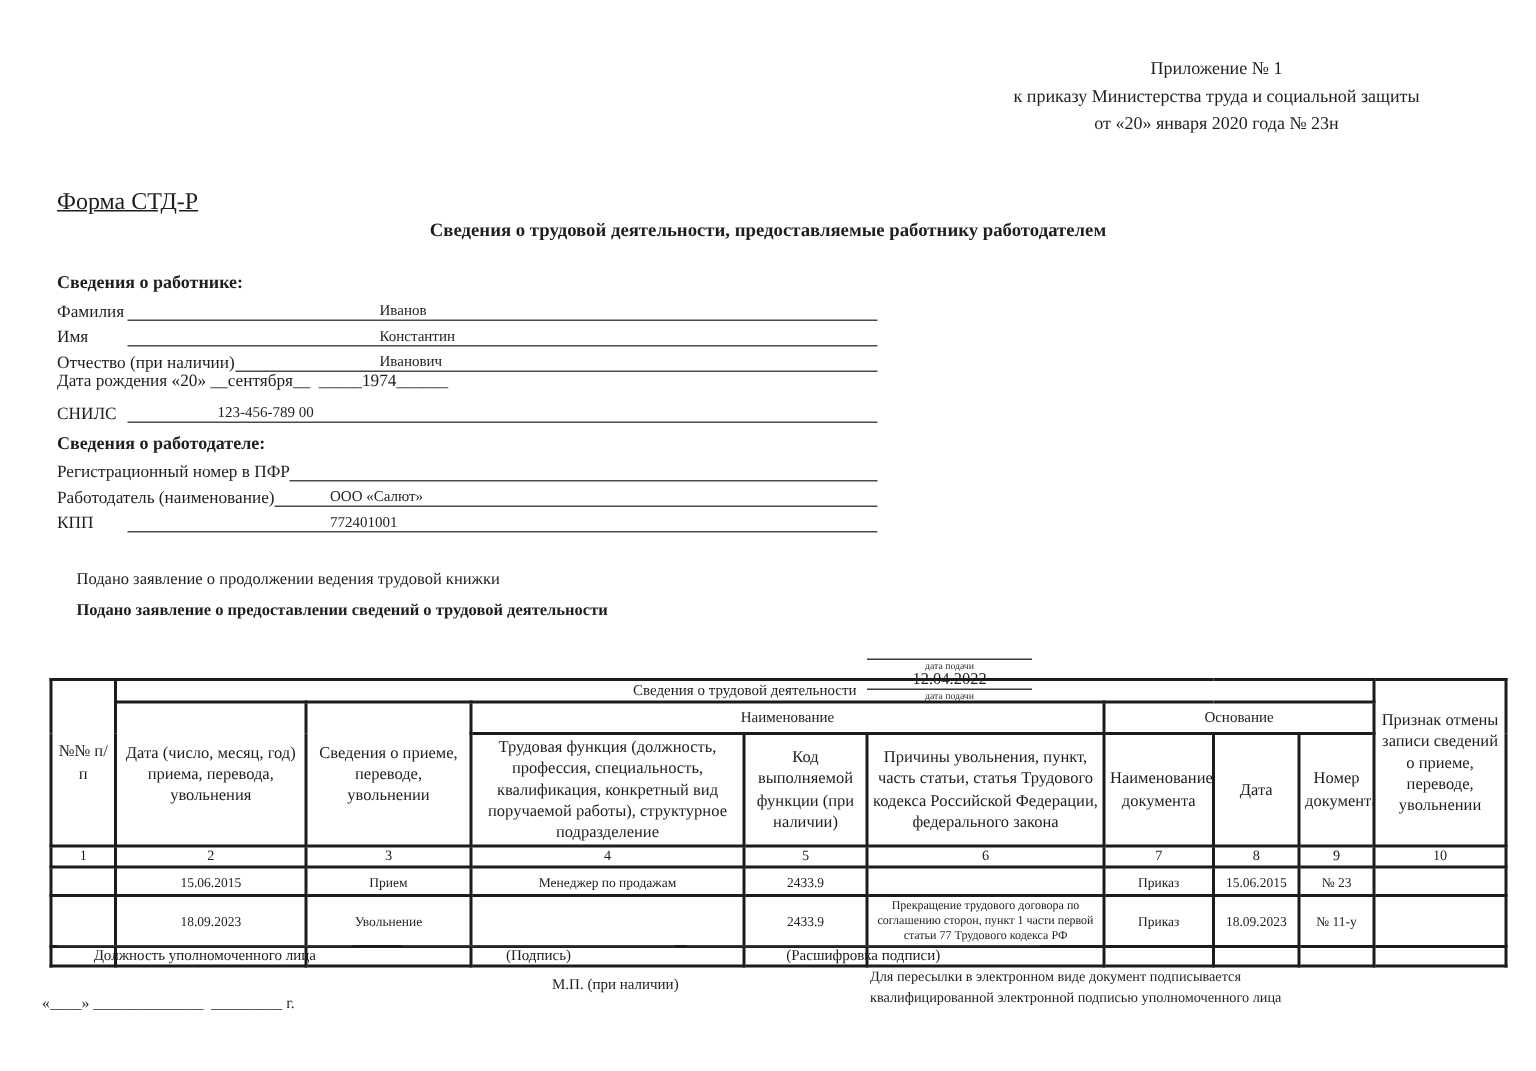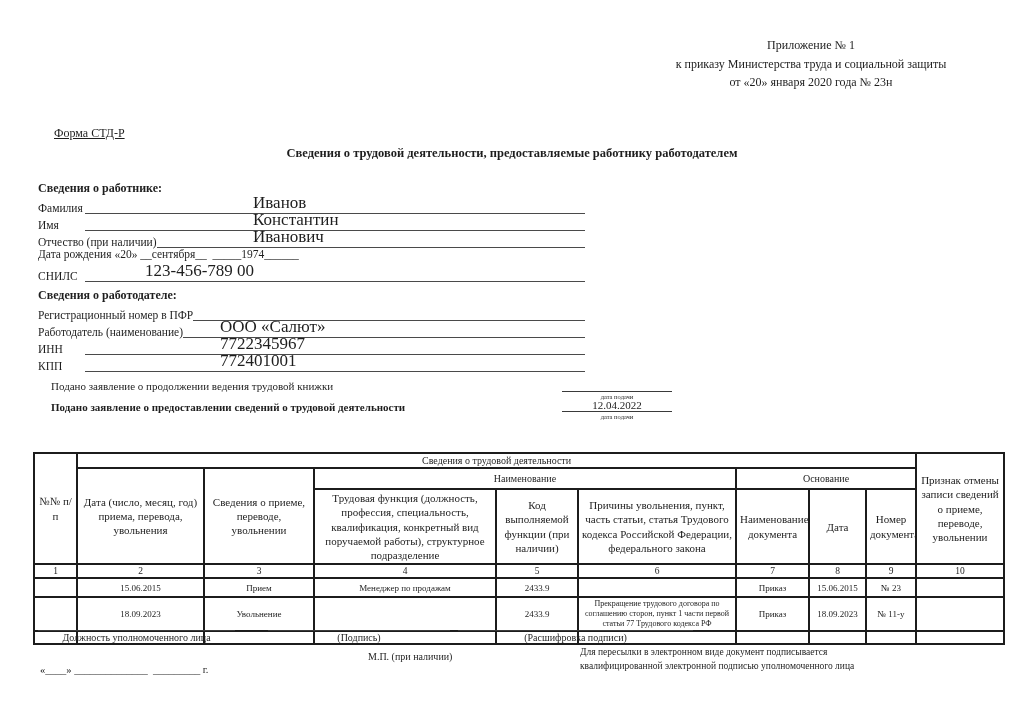--- a/index.html
+++ b/index.html
@@ -5,38 +5,38 @@
   html,body{margin:0;padding:0;background:#e8e8e8;}
   .page{
     position:relative;width:1024px;height:714px;background:#ffffff;
     font-family:"Liberation Serif","DejaVu Serif",serif;color:#1e1e1e;
     margin:0 auto;overflow:hidden;
   }
   
   .order-ref{position:absolute;left:600px;top:36px;width:422px;text-align:center;
     font-size:12px;line-height:18.5px;}
   
-  .form-code{position:absolute;left:38px;top:126px;font-size:12px;text-decoration:underline;margin-left:16px;}
+  .form-code{position:absolute;left:38px;top:126px;font-size:16px;text-decoration:underline;}
   .doc-title{position:absolute;left:0;top:146px;width:100%;text-align:center;
     font-weight:bold;font-size:12.5px;}
   .sec-heading{position:absolute;left:38px;font-size:12px;font-weight:bold;}
   
   .fields{position:absolute;left:38px;width:547px;}
   .field-row{position:relative;display:flex;align-items:flex-end;height:17px;font-size:11.5px;}
   .field-row .flabel{white-space:pre;min-width:47px;}
   .field-row .fline{flex:1;border-bottom:1px solid #4a4a4a;height:100%;}
-  .field-row .fval{position:absolute;bottom:1px;font-size:17px;white-space:pre;}
+  .field-row .fval{position:absolute;bottom:1px;font-size:10px;white-space:pre;}
   .worker .fval{left:215px;}
   .worker .fval.val-snils{left:107px;}
   .employer .fval{left:182px;}
   .field-row.noline{display:block;}
   
   .statement{position:absolute;left:51px;font-size:11px;white-space:pre;}
   .statement.bold{font-weight:bold;}
-  .date-block{position:absolute;left:562px;width:110px;text-align:center;}
+  .date-block{position:absolute;left:578px;width:110px;text-align:center;margin-top:48px;}
   .date-block .dval{border-bottom:1px solid #3a3a3a;min-height:12px;font-size:11px;line-height:12px;}
   .date-block .dlabel{font-size:6.5px;color:#2a2a2a;padding-top:1px;}
   
   table.main{position:absolute;left:33px;top:452px;width:970px;border-collapse:collapse;
     table-layout:fixed;}
   table.main td{border:2px solid #1c1c1c;text-align:center;vertical-align:middle;
     padding:1px 3px;overflow:hidden;}
   tr.r-a{height:15px;} tr.r-b{height:21px;} tr.r-c{height:55px;}
   tr.r-num{height:11px;} tr.r-d1{height:19px;} tr.r-d2{height:33px;} tr.r-empty{height:13px;}
   .fs-top{font-size:10px;}
@@ -45,21 +45,21 @@
   .fs-cell{font-size:9px;}
   .fs-cell-sm{font-size:8px;line-height:1.25;}
   
   .sig{position:absolute;top:630px;border-top:1.5px solid #3a3a3a;text-align:center;
     font-size:10px;padding-top:1px;}
   .sig1{left:38px;width:197px;}
   .sig2{left:268px;width:182px;}
   .sig3{left:458px;width:235px;}
   .mp{position:absolute;left:368px;top:651px;font-size:10px;}
   .e-note{position:absolute;left:580px;top:646px;width:320px;font-size:9.5px;line-height:13.5px;}
-  .date-place{position:absolute;left:40px;top:664px;font-size:10.5px;white-space:pre;}
+  .date-place{position:absolute;left:28px;top:664px;font-size:10.5px;white-space:pre;}
 </style>
 </head>
 <body>
 
 <div class="page">
 
   <div class="order-ref">
     <div>Приложение № 1</div>
     <div>к приказу Министерства труда и социальной защиты</div>
     <div>от «20» января 2020 года № 23н</div>
@@ -99,25 +99,20 @@
   <div class="fields employer" style="top:304px;">
     <div class="field-row">
       <span class="flabel">Регистрационный номер в ПФР</span>
       <span class="fline"></span>
       <span class="fval"></span>
     </div>
     <div class="field-row">
       <span class="flabel">Работодатель (наименование)</span>
       <span class="fline"></span>
       <span class="fval">ООО «Салют»</span>
-    </div>
-    <div class="field-row">
-      <span class="flabel">ИНН</span>
-      <span class="fline"></span>
-      <span class="fval">7722345967</span>
     </div>
     <div class="field-row">
       <span class="flabel">КПП</span>
       <span class="fline"></span>
       <span class="fval">772401001</span>
     </div>
   </div>
 
   <div class="statement" style="top:380px;">Подано заявление о продолжении ведения трудовой книжки</div>
   <div class="date-block" style="top:379px;">

